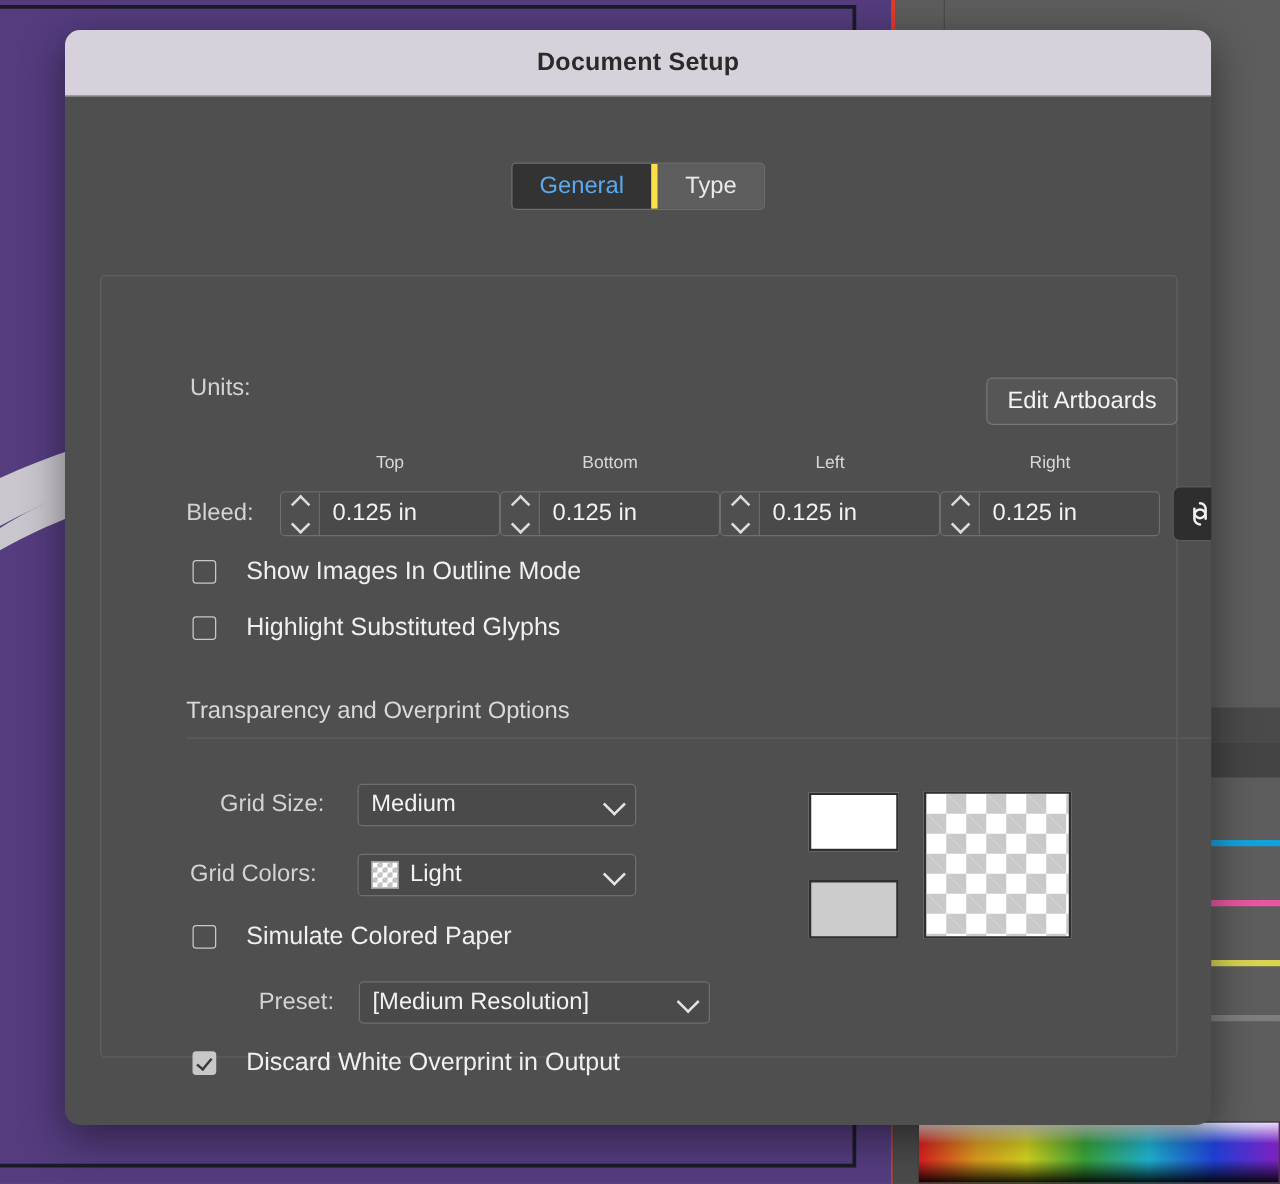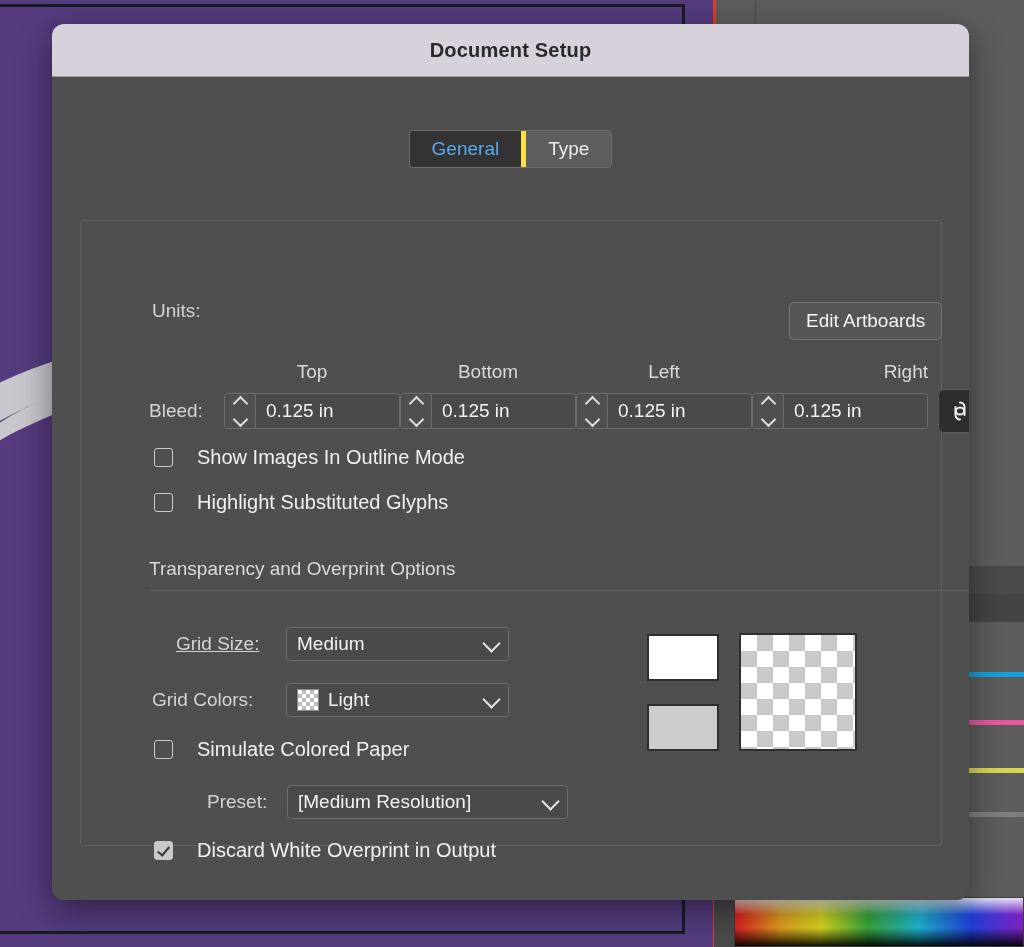--- a/index.html
+++ b/index.html
@@ -176,21 +176,21 @@
     color: #f4f4f4;
     font-size: 19px;
     padding: 7px 16px;
     cursor: pointer;
     white-space: nowrap;
   }
 
   
   .bleed-head {
     position: absolute;
-    color: #d8d8d8; font-size: 19px;
+    color: #d8d8d8; font-size: 14px;
     text-align: center;
   }
   .field {
     display: flex; align-items: stretch;
     background: #4a4a4a;
     border: 1px solid #6f6f6f;
     border-radius: 4px;
     height: 36px; width: 176px;
     box-sizing: border-box;
     overflow: hidden;
@@ -357,21 +357,21 @@
       <span class="lbl" style="width:70px;">Units:</span>
     </div>
 
     <div class="row" style="left:737px; top:172px;">
       <button class="btn">Edit Artboards</button>
     </div>
 
     <div class="bleed-head" style="left:172px; top:231px; width:176px;">Top</div>
     <div class="bleed-head" style="left:348px; top:231px; width:176px;">Bottom</div>
     <div class="bleed-head" style="left:524px; top:231px; width:176px;">Left</div>
-    <div class="bleed-head" style="left:700px; top:231px; width:176px;text-align:right;">Right</div>
+    <div class="bleed-head" style="left:700px; top:231px; width:176px;">Right</div>
 
     <div class="row" style="left:97px; top:259px;">
       <span class="lbl" style="width:75px;">Bleed:</span>
 
       <div class="field">
         <div class="stepper">
           <span class="ar-up"></span>
           <span class="ar-dn"></span>
         </div>
         <div class="val">0.125 in</div>
@@ -416,21 +416,21 @@
 
     <div class="cbrow" style="position:absolute; left:102px; top:361px;">
       <span class="cbox"></span>
       <span class="cbtext">Highlight Substituted Glyphs</span>
     </div>
 
     <div class="section-head" style="left:97px; top:428px;">Transparency and Overprint Options</div>
     <div class="divider" style="left:97px; top:460px; width:825px;"></div>
 
     <div class="row" style="left:124px; top:497px;">
-      <span class="lbl" style="width:110px;text-decoration:underline;">Grid Size:</span>
+      <span class="lbl" style="width:110px;">Grid Size:</span>
       <div class="select" style="width:223px;">
         <span>Medium</span>
         <span class="chev"></span>
       </div>
     </div>
 
     <div class="row" style="left:100px; top:553px;">
       <span class="lbl" style="width:134px;">Grid Colors:</span>
       <div class="select" style="width:223px;">
         <span class="mini-checker"></span>

